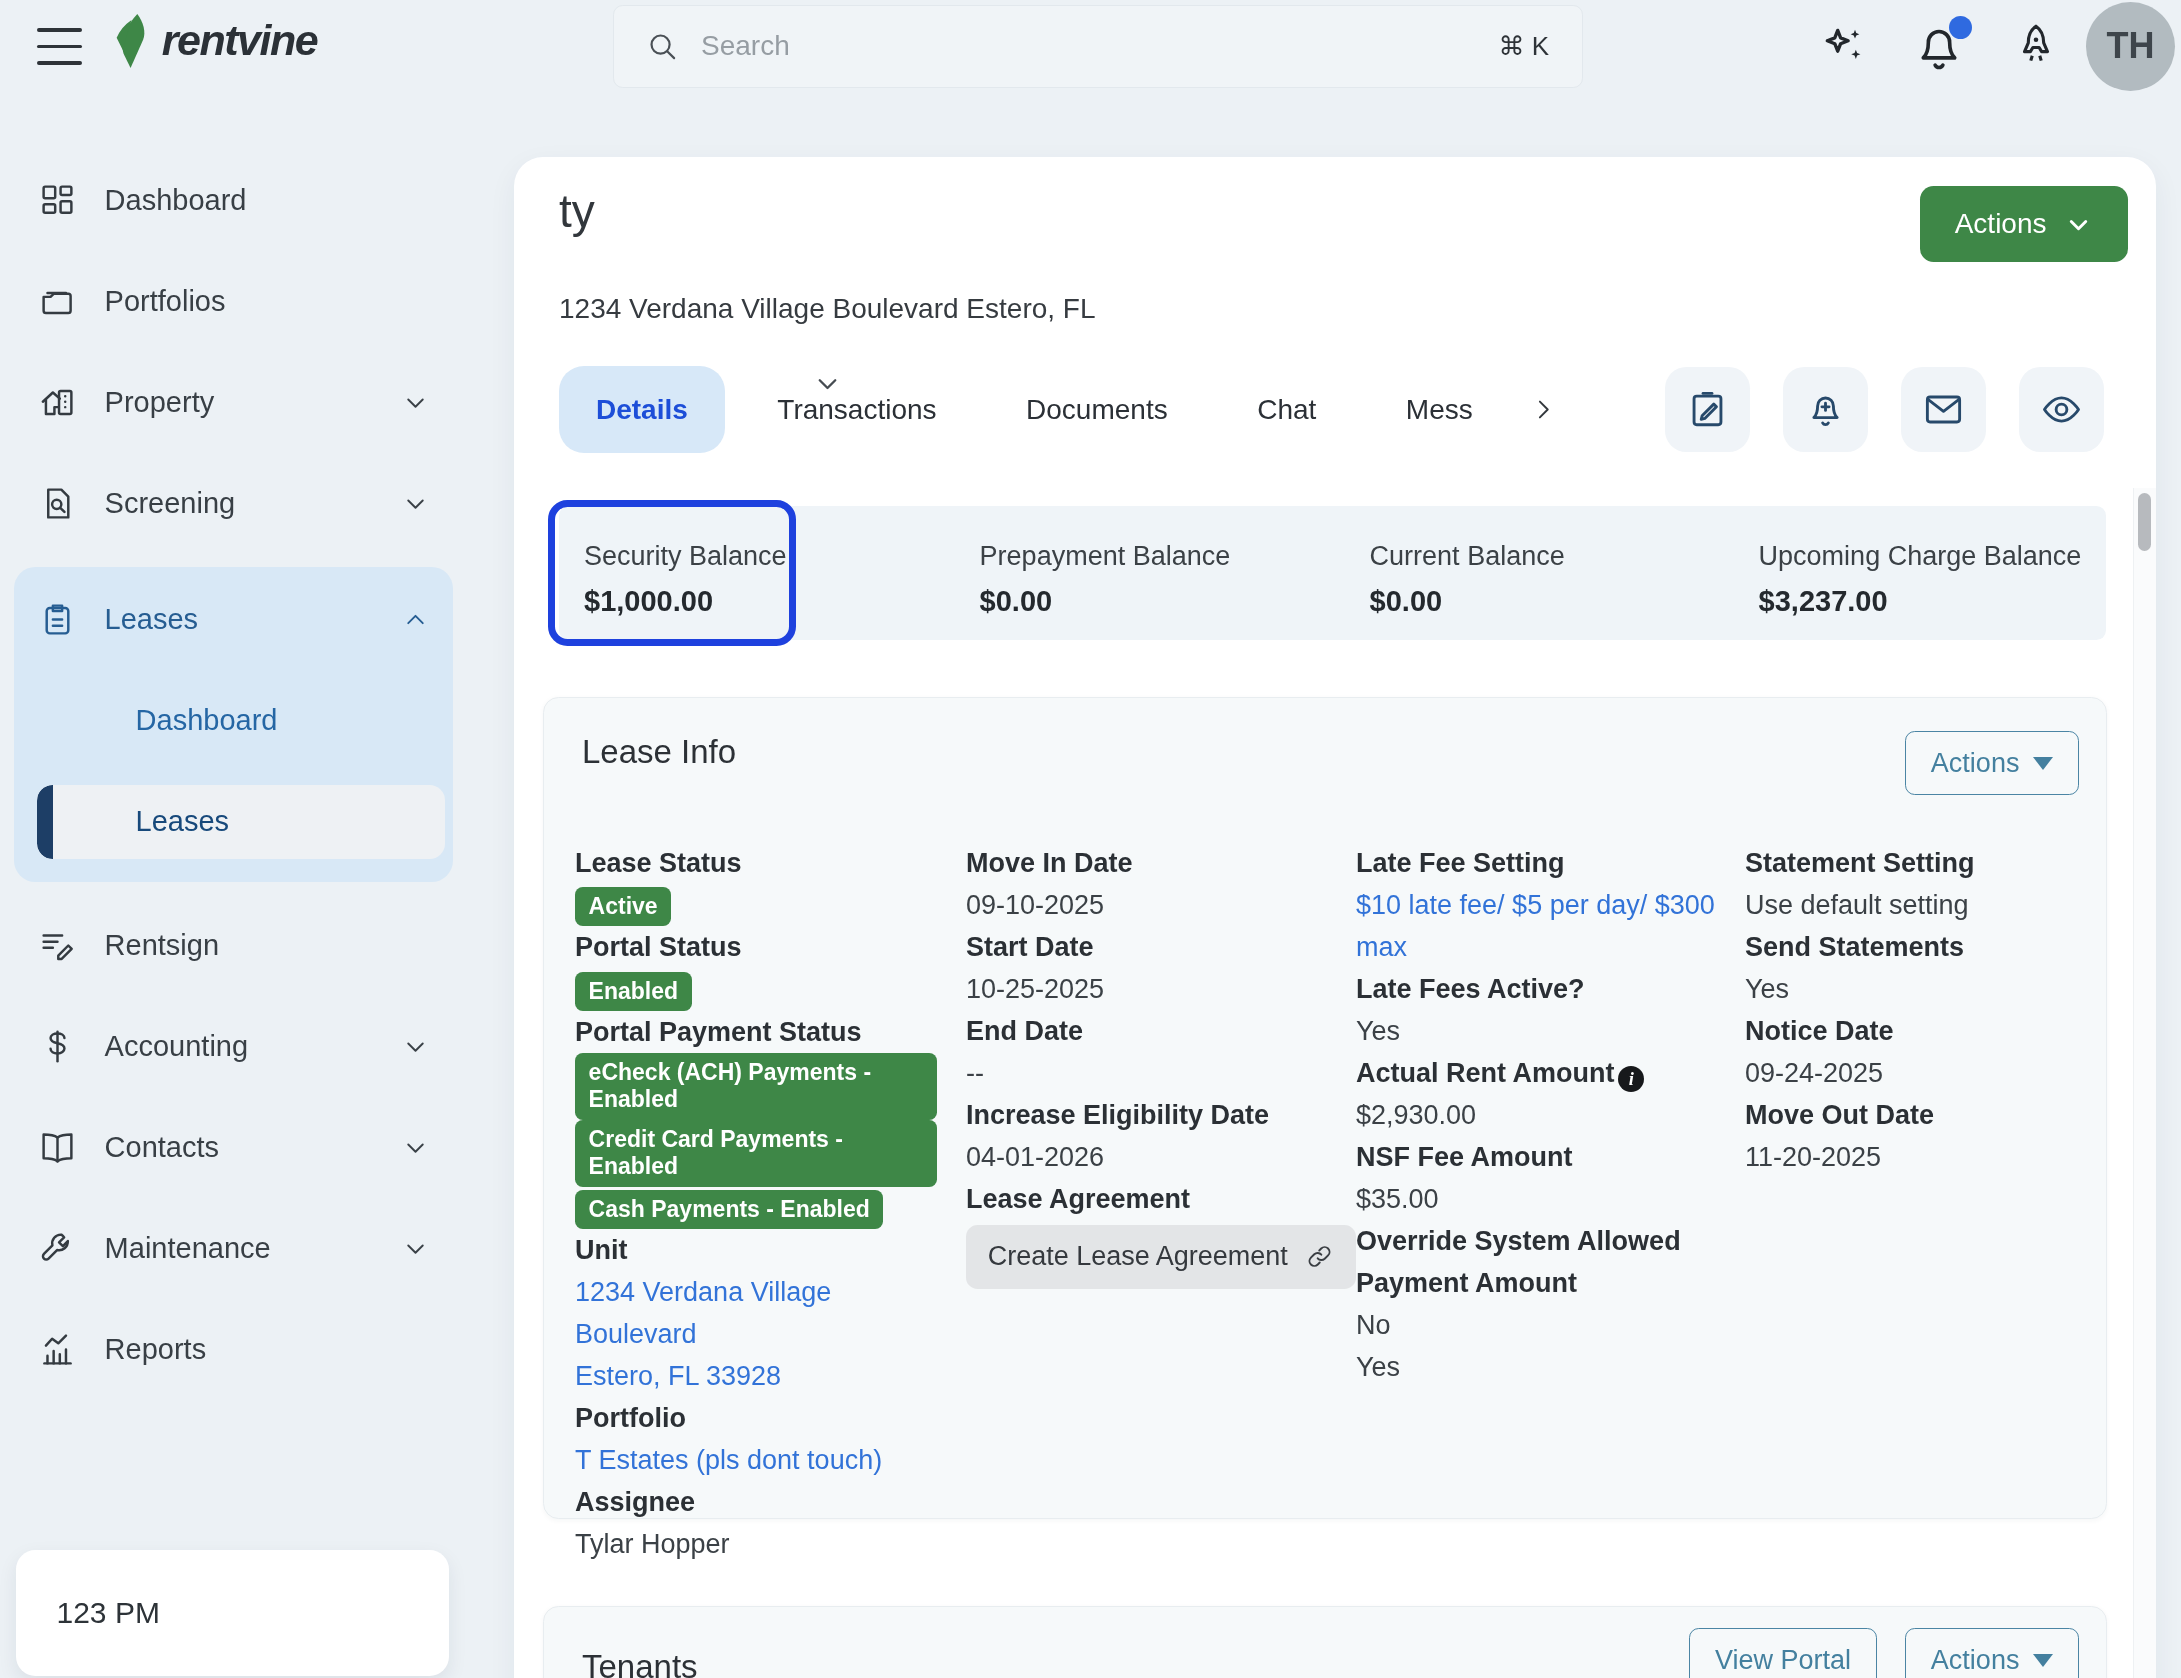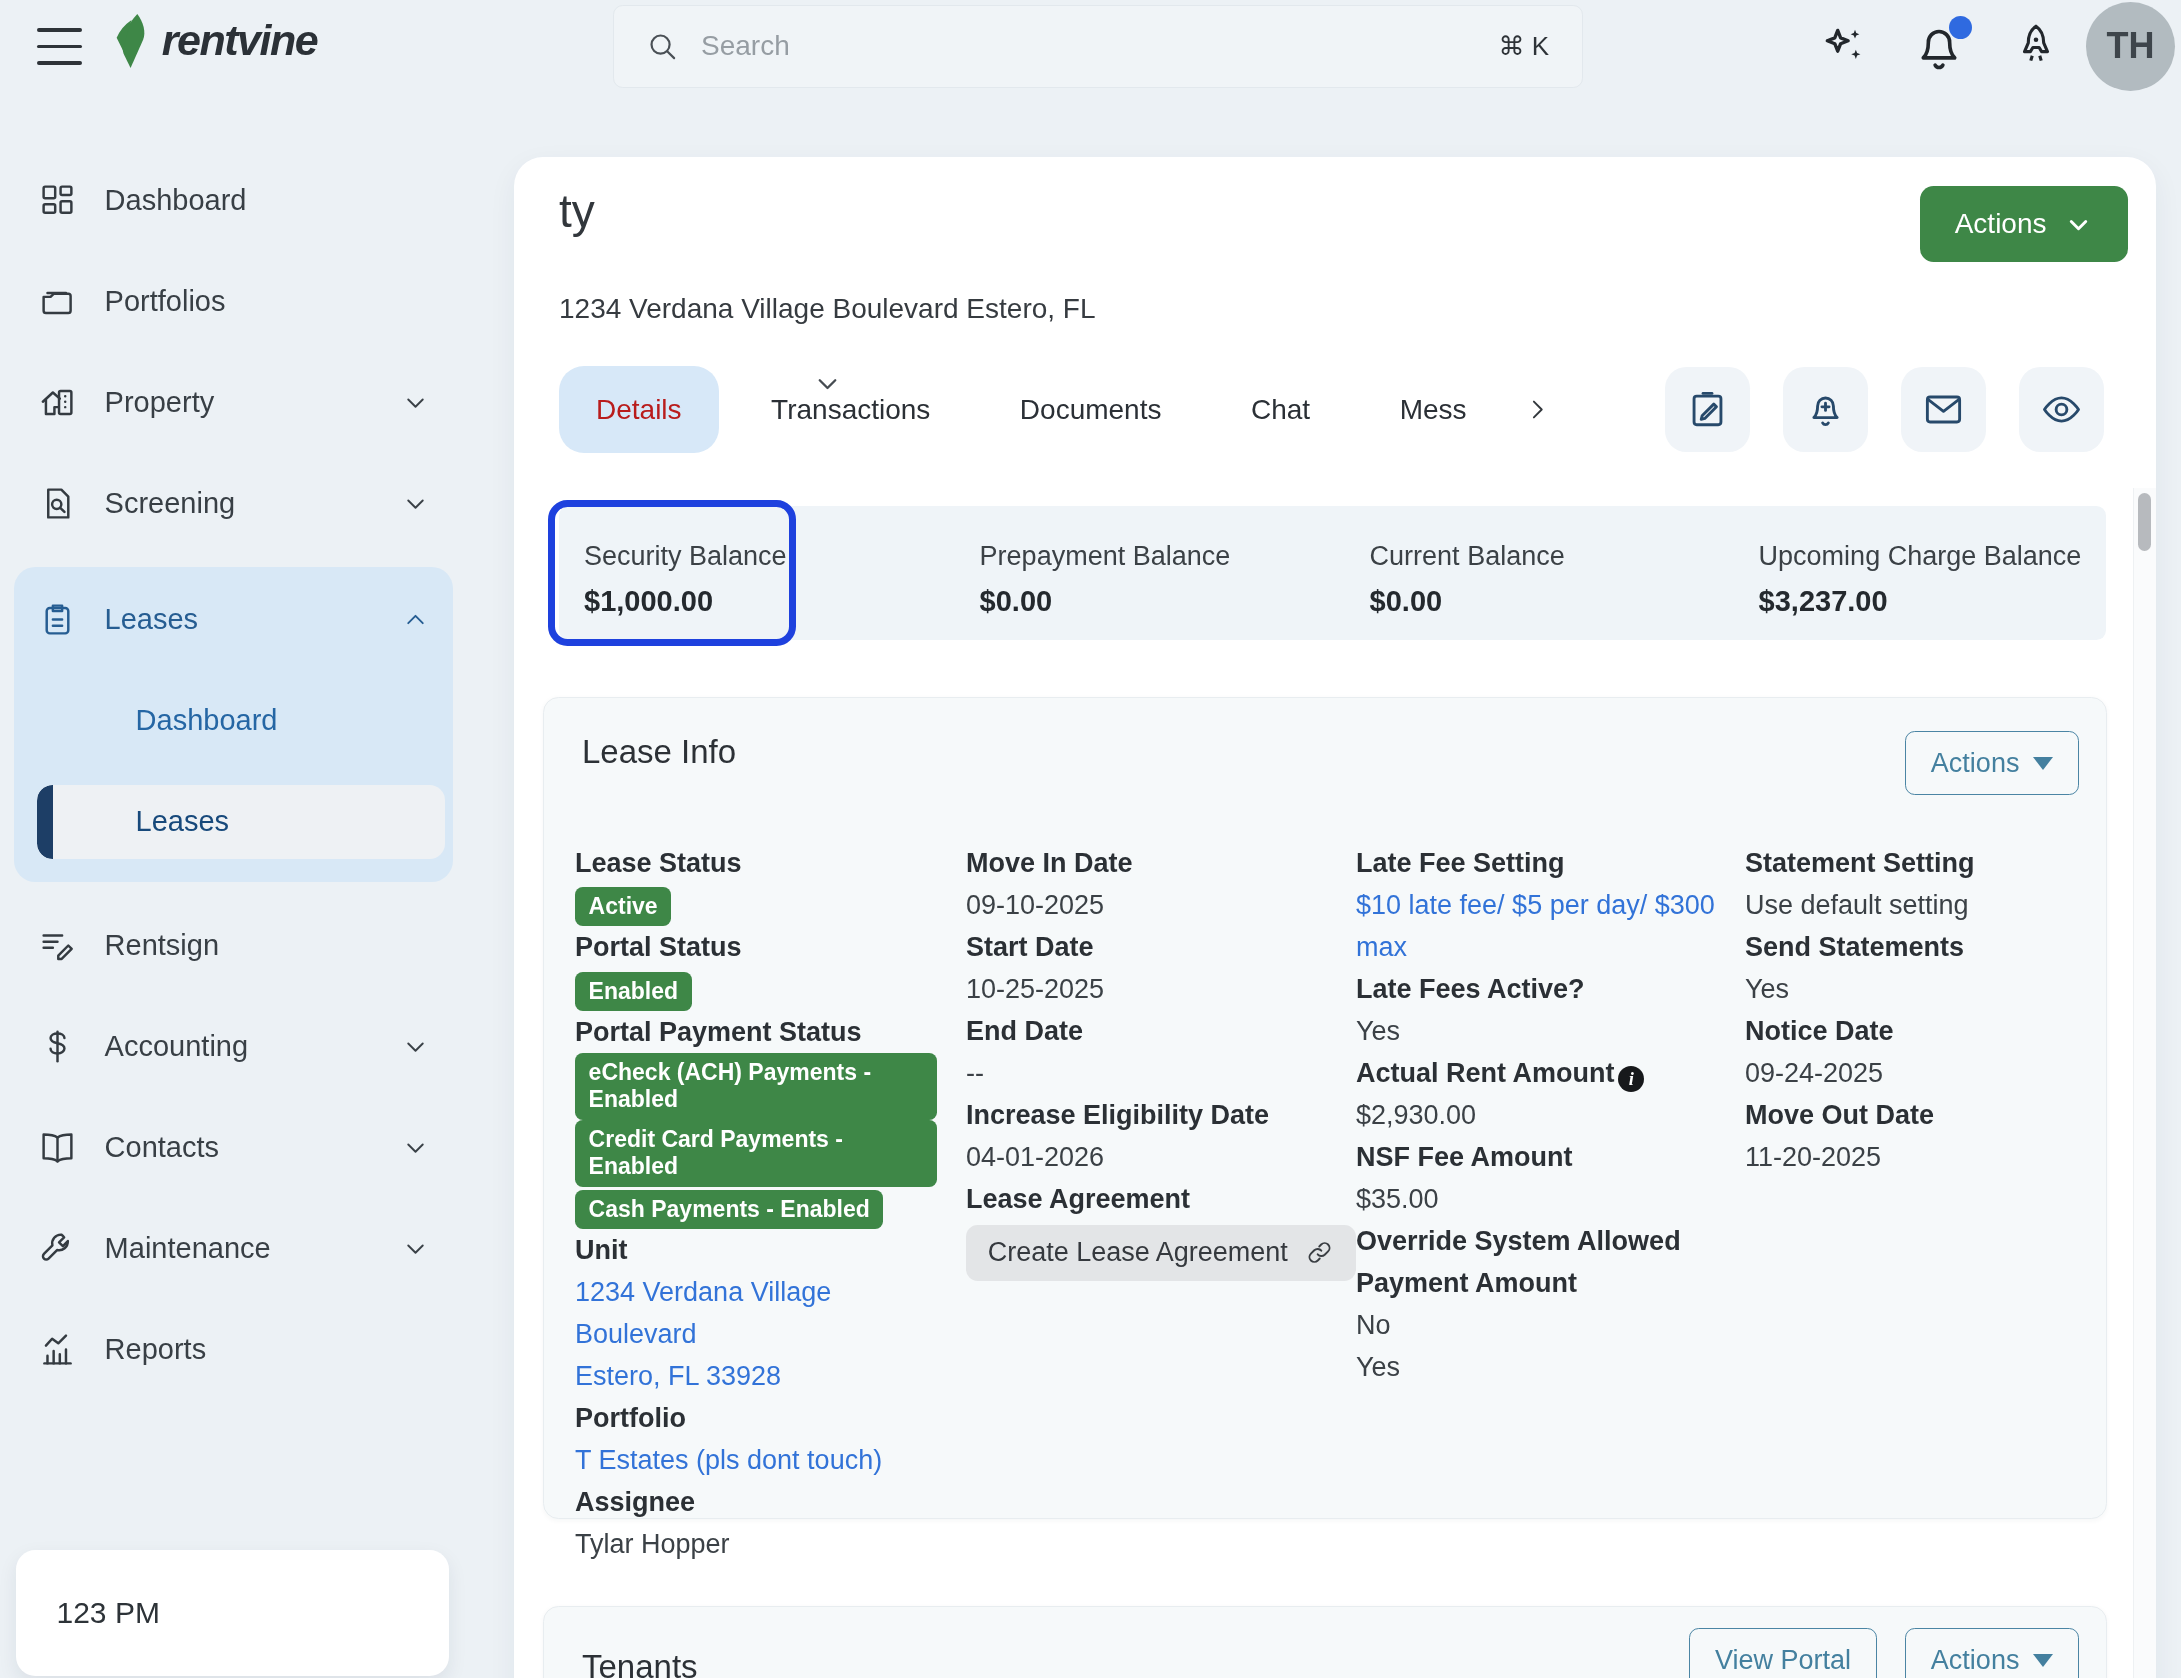--- a/index.html
+++ b/index.html
@@ -67,21 +67,21 @@
     display:flex; align-items:center; gap:17.5px; }
   .actions-green .icon svg { width:29px; height:29px; }
   .addr-row { position:absolute; left:45px; top:136px; display:flex; align-items:center; gap:43px;flex-direction:column; }
   .addr-text { font-size:28px; color:#363b40; }
   .addr-chev { color:#464c52; cursor:pointer; }
   .addr-chev svg { width:31px; height:31px; }
   .tabs-row { position:absolute; left:45px; right:52px; top:208px; height:89px;
     display:flex; align-items:center; }
   .tab { height:87px; padding:0 37px; border-radius:25px; font-size:28px; color:#2b3036;
     display:flex; align-items:center; margin-right:15.5px; }
-  .tab.active { background:#d7e8f8; color:#b91c1c; font-weight:400; }
+  .tab.active { background:#d7e8f8; color:#1d4ed8; font-weight:700; }
   .tabs-more { color:#33383d; margin-left:3.9px; cursor:pointer; }
   .tabs-more svg { width:29px; height:29px; }
   .toolbtns { margin-left:auto; display:flex; gap:33px; }
   .tool-btn { width:85px; height:85px; border-radius:21.3px; background:#f0f4f8; color:#27496b;
     display:flex; align-items:center; justify-content:center; }
   .tool-btn svg { width:43px; height:43px; }
 
   
   .balances { position:absolute; left:45px; top:349px; width:1547px; height:134px;
     background:#eff4f8; border-radius:9.7px; display:flex; }
@@ -117,21 +117,21 @@
   .f-line { font-size:27px; color:#3b4146; line-height:42px; }
   .f-link { display:block; font-size:27px; color:#3273d8; line-height:42px; }
   .f-link.narrow { max-width:264px; }
   .col { padding-right:29px; }
   .badge { display:inline-block; background:#3e8747; color:#fff; font-size:23px; font-weight:bold;
     padding:5.8px 13.6px; border-radius:7.8px; line-height:1.2; vertical-align:middle; }
   .info-i { display:inline-flex; align-items:center; justify-content:center;
     width:26px; height:26px; border-radius:50%; background:#17191b; color:#fff;
     font-size:18.4px; font-weight:bold; font-family:"Liberation Serif",serif; font-style:italic;
     margin-left:3.9px; vertical-align:-2.9px; cursor:pointer; }
-  .create-btn { margin-top:4.9px; width:390px; height:56px; background:#e3e5e7; border-radius:11.6px;
+  .create-btn { margin-top:4.9px; width:390px; height:64px; background:#e3e5e7; border-radius:11.6px;
     font-size:27px; color:#35393e; display:flex; align-items:center; justify-content:center; gap:17.5px; }
   .create-btn .icon { color:#3a3e43; }
   .create-btn svg { width:29px; height:29px; }
 
   
   .scroll-track { position:absolute; left:1619px; top:331px; bottom:0; width:23px;
     background:#fafbfc; border-left:1px solid #eef1f3; }
   .scroll-thumb { position:absolute; left:3.9px; top:4.9px; width:13.6px; height:58px;
     background:#b7babe; border-radius:6.8px; }
 </style>

